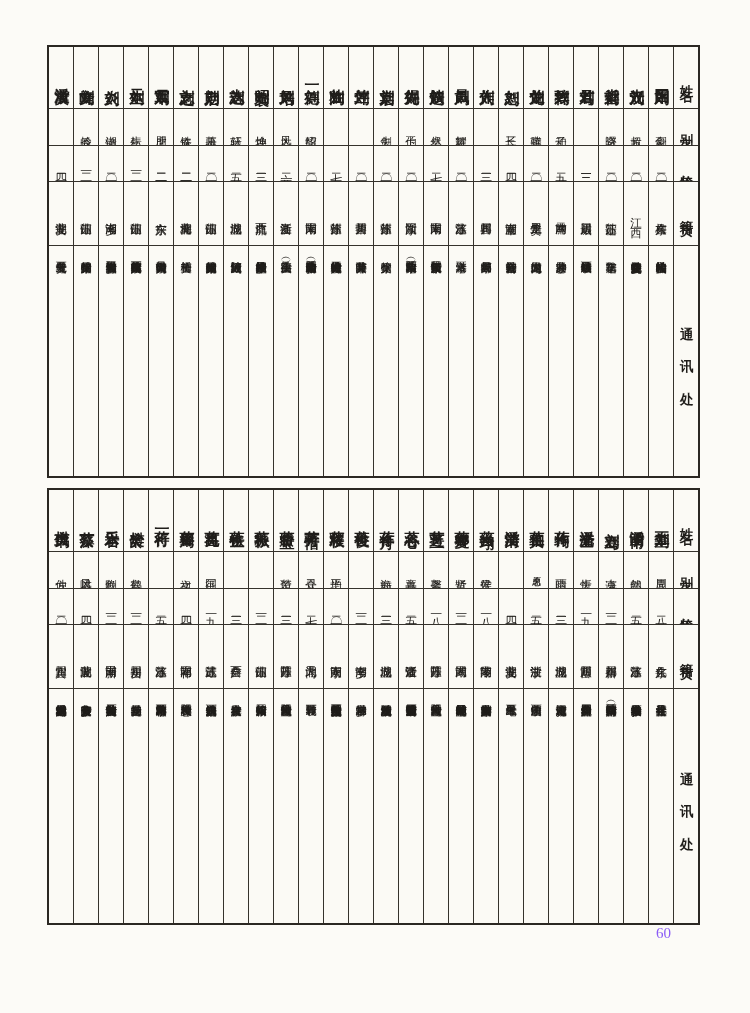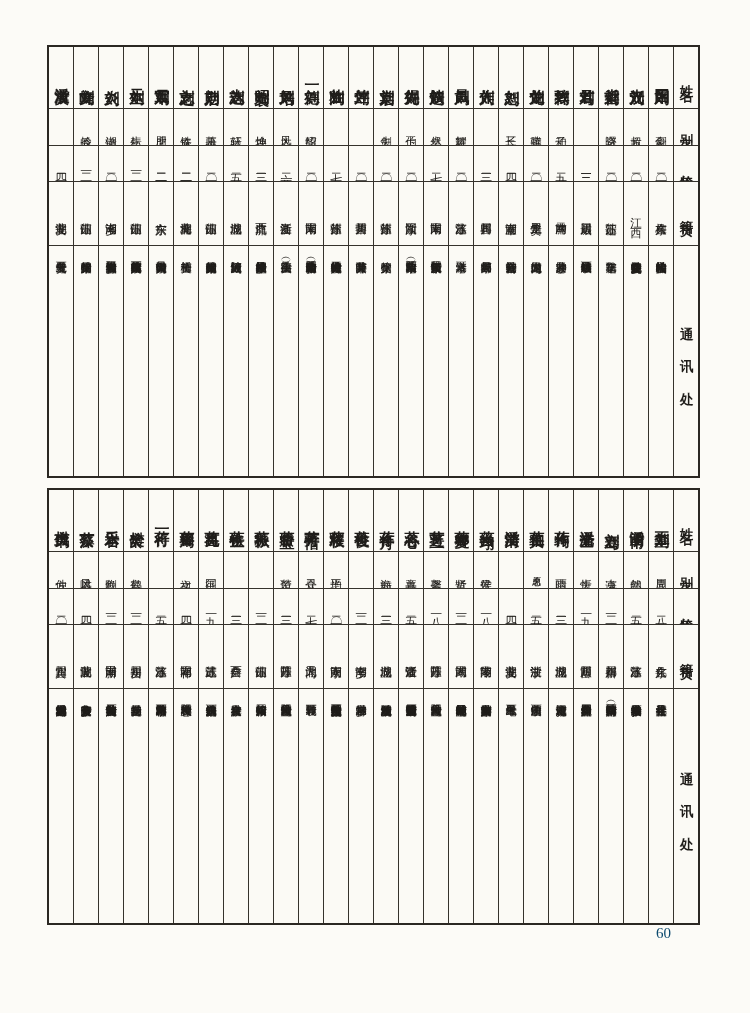--- a/index.html
+++ b/index.html
@@ -47,21 +47,21 @@
     flex:1 1 auto;border-bottom:none;
     font-size:11px;line-height:12.5px;
     justify-content:flex-start;align-items:center;
     padding:7px 1px 4px 1px;
   }
   .hcol .cell{font-weight:bold;font-size:13.5px;}
   .hcol .r-addr{justify-content:center;letter-spacing:2.4em;padding-bottom:0;}
   .hcol .r-name,.hcol .r-zi,.hcol .r-origin{letter-spacing:0.35em;}
   .page-num{
     position:absolute;left:656px;top:925px;
-    font-size:15px;color:#0c4a6e;
+    font-size:15px;color:#8b5cf6;
     font-family:"Liberation Serif","DejaVu Serif",serif;
   }
 </style>
 </head>
 <body>
 
 <div class="sheet">
   <div class="tbl t0">
       <div class="col hcol">
         <div class="cell r-name">姓名</div>

